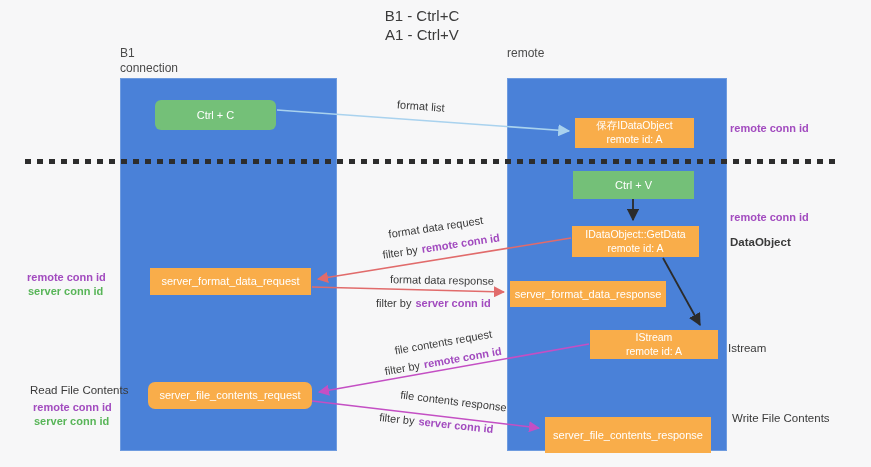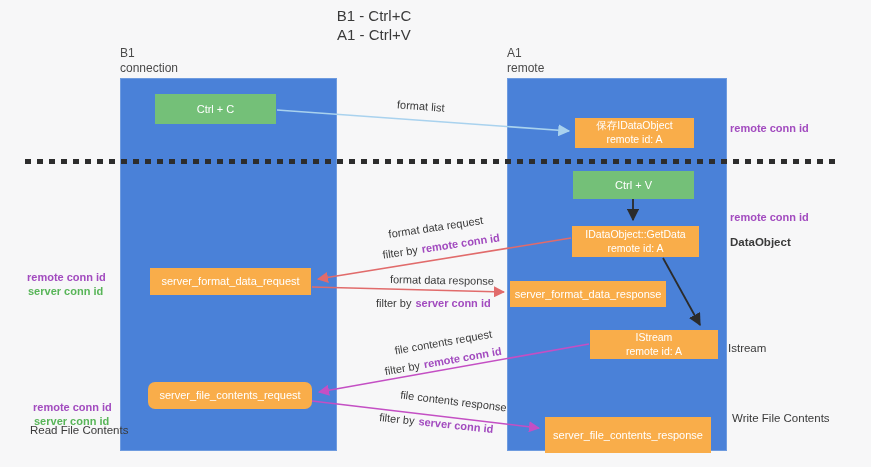--- a/index.html
+++ b/index.html
@@ -1,20 +1,20 @@
 <!DOCTYPE html>
 <html><head>
 <meta charset="utf-8">
 <style>
   html,body{margin:0;padding:0;}
   body{font-family:"Liberation Sans",sans-serif;background:#eee;}
   #canvas{position:relative;width:871px;height:467px;background:#f7f7f8;overflow:hidden;}
 
   .title{position:absolute;left:0;top:6px;width:748px;text-align:center;
-         font-size:15px;line-height:1.28;color:#3a3a3a;}
+         font-size:15px;line-height:1.28;color:#3a3a3a;padding-left:48px;}
 
   .lifeline-header{position:absolute;text-align:left;font-size:12px;line-height:1.25;color:#4a4a4a;}
   .lifeline{position:absolute;background:#4a81d8;border:1px solid #6e9bdf;box-sizing:border-box;}
 
   .node{position:absolute;display:flex;flex-direction:column;align-items:center;justify-content:center;
         color:#fff;font-size:11px;line-height:1.3;text-align:center;box-sizing:border-box;white-space:nowrap;}
   .node.orange{background:#f9ad4a;}
   .node.green{background:#74c078;}
 
   .arrow-label{position:absolute;font-size:11px;color:#3a3a3a;white-space:nowrap;}
@@ -38,21 +38,20 @@
   <div class="title">
     <div>B1 - Ctrl+C</div>
     <div>A1 - Ctrl+V</div>
   </div>
 
   <div class="lifeline-header" style="left:120px;top:46px;width:217px;">
     <div>B1</div>
     <div>connection</div>
   </div>
   <div class="lifeline-header" style="left:507px;top:46px;width:220px;">
-    <div>A1</div>
     <div>remote</div>
   </div>
 
   <div class="lifeline" style="left:120px;top:78px;width:217px;height:373px;"></div>
   <div class="lifeline" style="left:507px;top:78px;width:220px;height:373px;"></div>
 
   <div class="dashed-line"></div>
 
   <svg class="arrows" width="871" height="467" viewBox="0 0 871 467">
     <defs>
@@ -71,21 +70,21 @@
     </defs>
     <line x1="277" y1="110" x2="569" y2="131" stroke="#a9d2ee" stroke-width="1.6" marker-end="url(#ah-blue)"></line>
     <line x1="633" y1="199" x2="633" y2="220" stroke="#2b2b2b" stroke-width="1.8" marker-end="url(#ah-black)"></line>
     <line x1="571" y1="238" x2="318" y2="279" stroke="#e16b6b" stroke-width="1.6" marker-end="url(#ah-red)"></line>
     <line x1="312" y1="287" x2="504" y2="292" stroke="#e16b6b" stroke-width="1.6" marker-end="url(#ah-red)"></line>
     <line x1="663" y1="258" x2="700" y2="325" stroke="#2b2b2b" stroke-width="1.8" marker-end="url(#ah-black)"></line>
     <line x1="589" y1="344" x2="319" y2="392" stroke="#c44fc4" stroke-width="1.6" marker-end="url(#ah-mag)"></line>
     <line x1="312" y1="401" x2="539" y2="428" stroke="#c44fc4" stroke-width="1.6" marker-end="url(#ah-mag)"></line>
   </svg>
 
-  <div class="node green" style="left:155px;top:94px;width:121px;height:30px;">
+  <div class="node green" style="left:155px;top:100px;width:121px;height:30px;border-radius:6px;">
     <div>Ctrl + C</div>
   </div>
 
   <div class="node orange" style="left:575px;top:118px;width:119px;height:30px;font-size:10.5px;">
     <div>保存IDataObject</div>
     <div>remote id: A</div>
   </div>
 
   <div class="node green" style="left:573px;top:171px;width:121px;height:28px;">
     <div>Ctrl + V</div>
@@ -140,17 +139,17 @@
   </div>
 
   <div class="side-label purple-bold" style="left:730px;top:122px;">remote conn id</div>
   <div class="side-label purple-bold" style="left:730px;top:211px;">remote conn id</div>
   <div class="side-label plain" style="left:730px;top:236px;font-weight:bold;">DataObject</div>
   <div class="side-label plain" style="left:728px;top:342px;">Istream</div>
   <div class="side-label plain" style="left:732px;top:404px;margin-top:8px;">Write File Contents</div>
 
   <div class="side-label purple-bold" style="left:27px;top:271px;">remote conn id</div>
   <div class="side-label green-bold" style="left:28px;top:285px;">server conn id</div>
-  <div class="side-label plain" style="left:30px;top:384px;margin-top:40px;">Read File Contents</div>
+  <div class="side-label plain" style="left:30px;top:384px;">Read File Contents</div>
   <div class="side-label purple-bold" style="left:33px;top:401px;">remote conn id</div>
   <div class="side-label green-bold" style="left:34px;top:415px;">server conn id</div>
 
 </div>
 
 </body></html>

